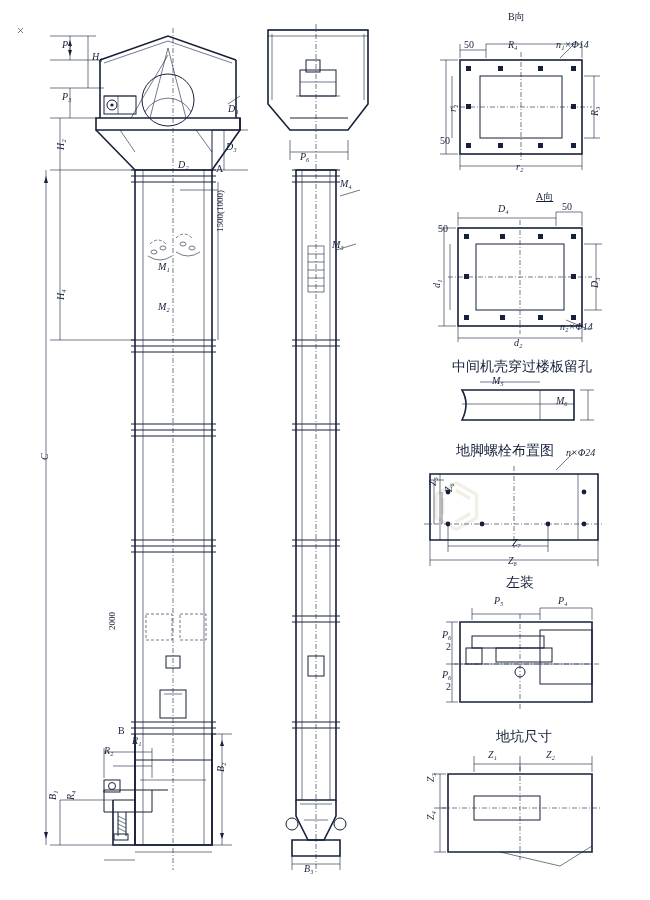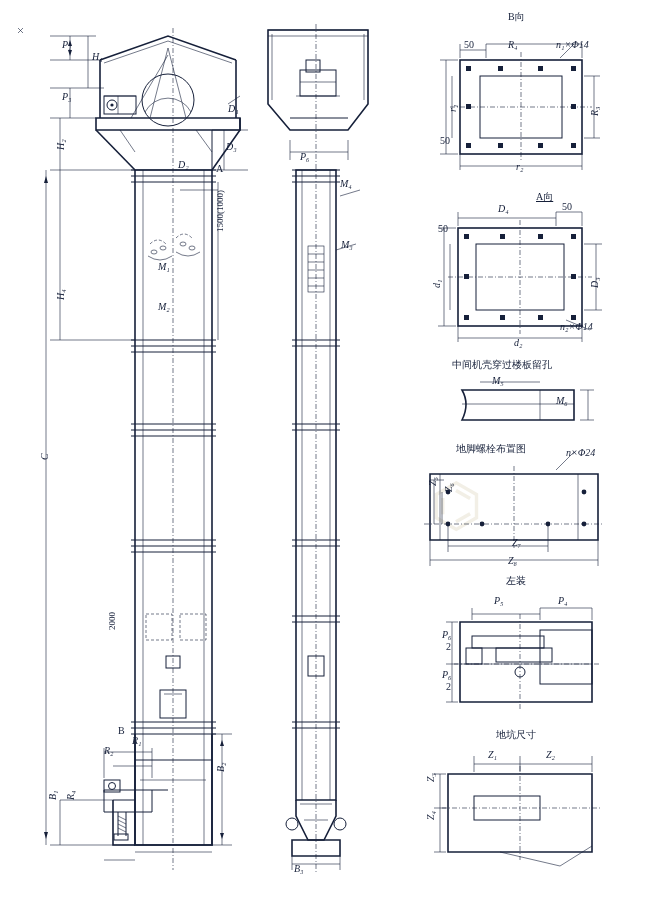--- a/index.html
+++ b/index.html
@@ -14,21 +14,21 @@
   .lbl{
     position:absolute;
     font-family:"Liberation Serif", serif;
     font-style:italic;
     font-size:10px;
     color:#16203a;
     white-space:nowrap;
     line-height:1;
   }
   .lbl.up{font-style:normal;}
-  .lbl.cn{font-style:normal;font-family:Liberation Serif, serif;font-size:10px;}
+  .lbl.cn{font-style:normal;font-family:Liberation Serif, serif;font-size:14px;}
   .lbl.sm{font-size:10px;}
   .lbl.rot{transform:rotate(-90deg);transform-origin:left top;}
   svg{position:absolute;left:0;top:0;}
   .ln{stroke:#16203a;stroke-width:1;fill:none;}
   .ln2{stroke:#16203a;stroke-width:1.6;fill:none;}
   .thin{stroke:#16203a;stroke-width:0.6;fill:none;}
   .dash{stroke:#16203a;stroke-width:0.6;fill:none;stroke-dasharray:5 2 1 2;}
   .dash2{stroke:#16203a;stroke-width:0.6;fill:none;stroke-dasharray:3 2;}
   .fillblk{fill:#16203a;stroke:none;}
   .wm{position:absolute;left:430px;top:470px;font-size:60px;color:#f2efe6;font-family:"DejaVu Sans",sans-serif;}
@@ -392,22 +392,22 @@
   <div class="lbl rot up" style="left:108px;top:630px;font-size:9px">2000</div>
   <div class="lbl up" style="left:118px;top:726px">B</div>
   <div class="lbl" style="left:132px;top:736px">R₁</div>
   <div class="lbl" style="left:104px;top:746px">R₂</div>
   <div class="lbl rot" style="left:216px;top:772px">B₂</div>
   <div class="lbl rot" style="left:48px;top:800px">B₁</div>
   <div class="lbl rot" style="left:66px;top:800px">R₄</div>
 
   <div class="lbl" style="left:300px;top:152px">P₆</div>
   <div class="lbl" style="left:340px;top:179px">M₄</div>
-  <div class="lbl" style="left:341px;top:240px">M₃</div>
-  <div class="lbl" style="left:294px;top:864px">B₃</div>
+  <div class="lbl" style="left:332px;top:240px">M₃</div>
+  <div class="lbl" style="left:304px;top:864px">B₃</div>
 
   <div class="lbl up" style="left:508px;top:12px;">B向</div>
   <div class="lbl up sm" style="left:464px;top:40px">50</div>
   <div class="lbl" style="left:508px;top:40px">R₄</div>
   <div class="lbl sm" style="left:556px;top:40px">n₁×Φ14</div>
   <div class="lbl rot" style="left:448px;top:112px">r₁</div>
   <div class="lbl rot" style="left:590px;top:116px">R₃</div>
   <div class="lbl up sm" style="left:440px;top:136px">50</div>
   <div class="lbl" style="left:516px;top:162px">r₂</div>
 

